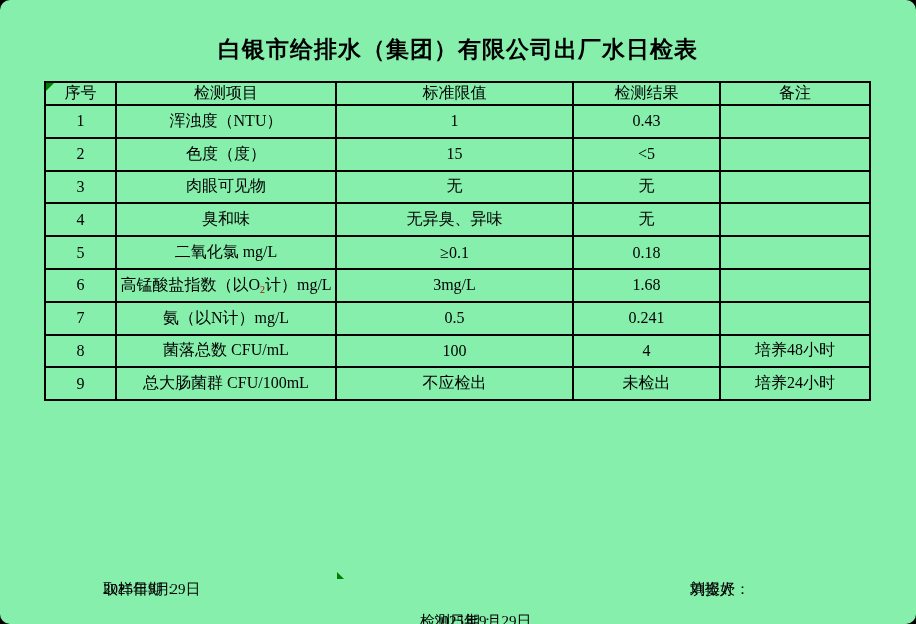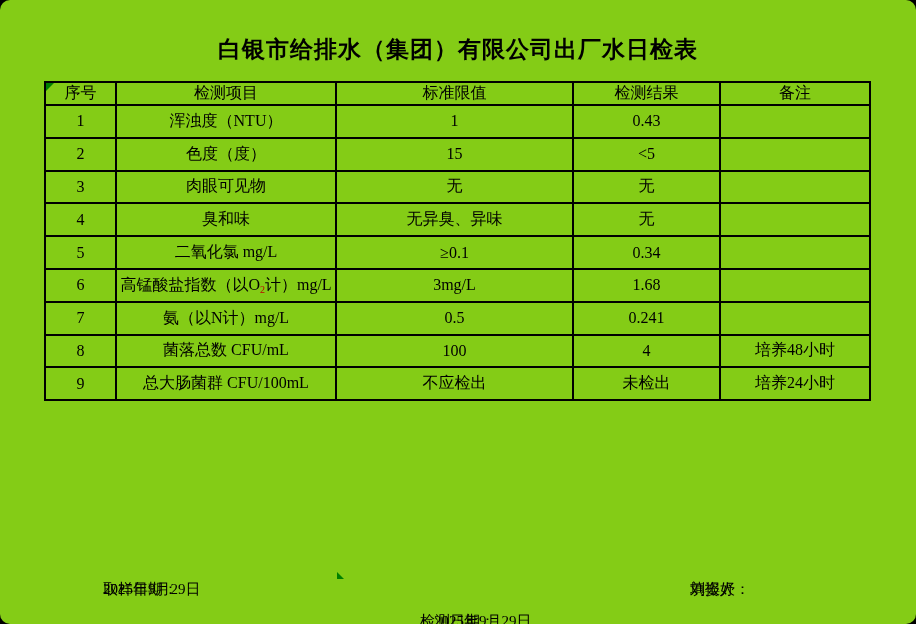--- a/index.html
+++ b/index.html
@@ -5,21 +5,21 @@
   html, body {
     margin: 0;
     padding: 0;
     background: #000;
     font-family: "Liberation Serif", "DejaVu Serif", serif;
   }
   .page {
     position: relative;
     width: 916px;
     height: 624px;
-    background: #84cc16;
+    background: #86efac;
     border-radius: 10px;
     overflow: hidden;
     color: #000;
   }
   .title {
     position: absolute;
     top: 34px;
     left: 0;
     width: 100%;
     text-align: center;
@@ -132,21 +132,21 @@
       <td>4</td>
       <td>臭和味</td>
       <td>无异臭、异味</td>
       <td>无</td>
       <td></td>
     </tr>
         <tr>
       <td>5</td>
       <td>二氧化氯 mg/L</td>
       <td>≥0.1</td>
-      <td>0.34</td>
+      <td>0.18</td>
       <td></td>
     </tr>
         <tr>
       <td>6</td>
       <td><span>高锰酸盐指数（以O</span><sub class="o2">2</sub><span>计）mg/L</span></td>
       <td>3mg/L</td>
       <td>1.68</td>
       <td></td>
     </tr>
         <tr>

